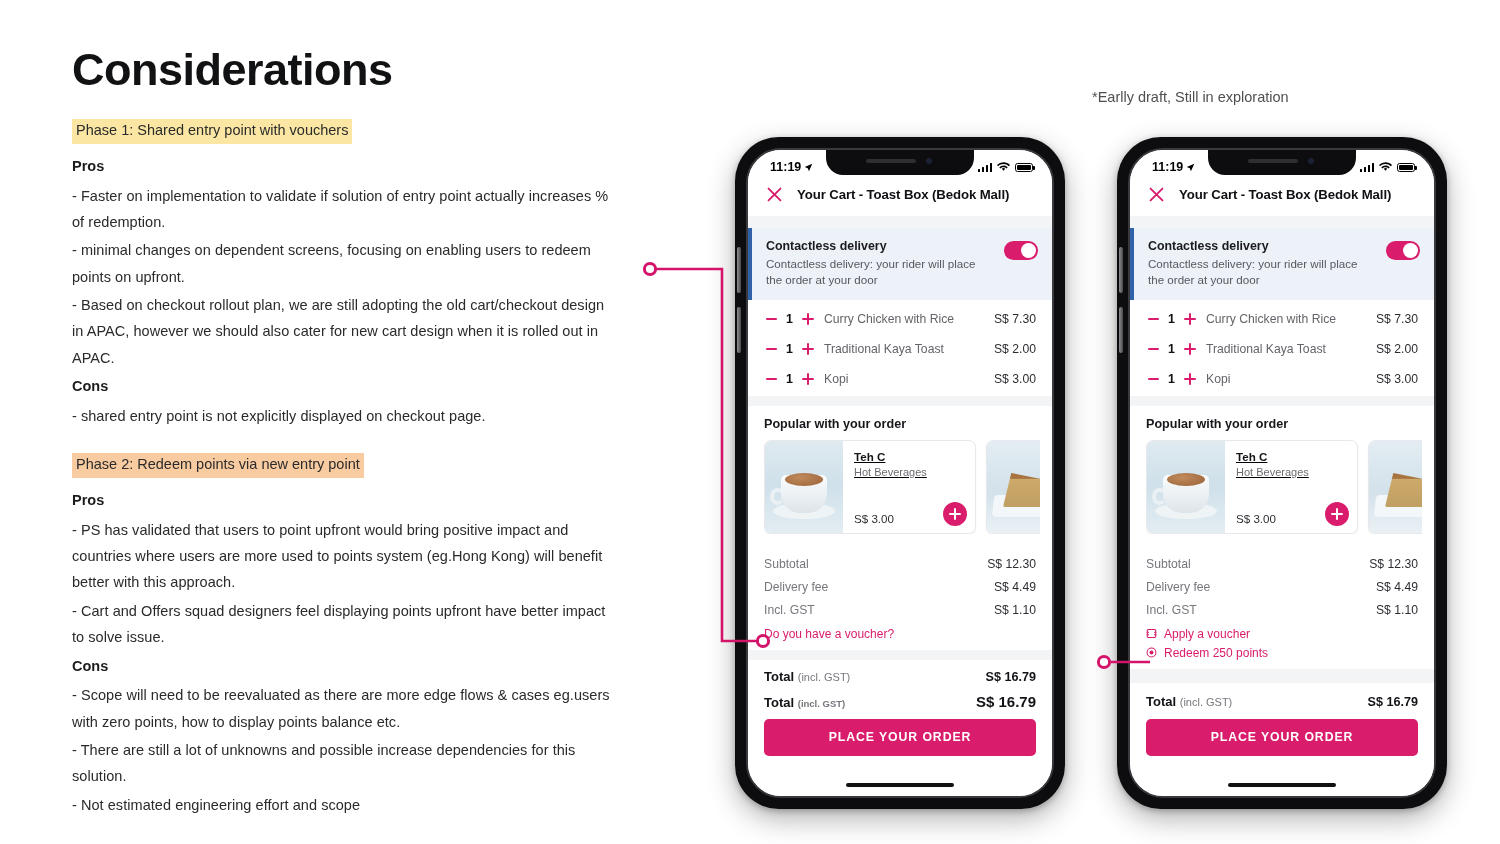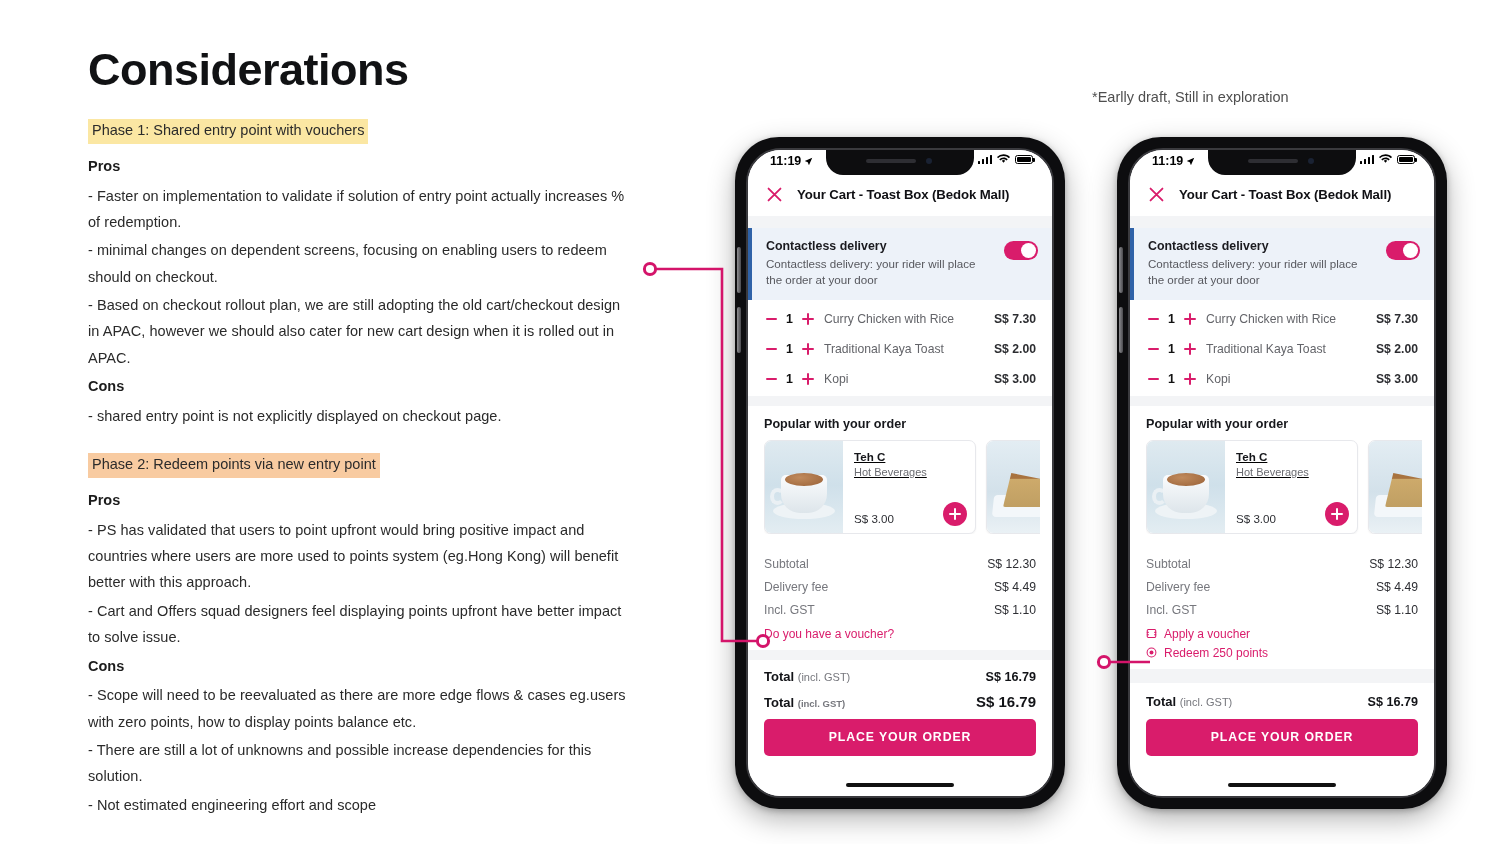--- a/index.html
+++ b/index.html
@@ -6,21 +6,21 @@
   * { box-sizing: border-box; margin: 0; padding: 0; }
   html, body {
     width: 1500px; height: 844px;
     background: #ffffff;
     font-family: "Liberation Sans", sans-serif;
     overflow: hidden;
   }
   .page { position: relative; width: 1500px; height: 844px; background:#fff; }
 
   
-  .left-col { position:absolute; left:88px; top:46px; width:545px; }
+  .left-col { position:absolute; left:72px; top:46px; width:545px; }
   .page-title {
     font-size: 45px; font-weight: 700; color:#111214;
     letter-spacing:-0.5px; line-height:1.05; margin-bottom:26px;
   }
   .phase-label {
     display:inline-block; font-size:14.5px; color:#2b2b2b;
     padding:2px 4px 3px 4px; line-height:1.35; margin-bottom:7px;
   }
   .hl-yellow { background:#FBE7A3; }
   .hl-orange { background:#F8CBA1; }
@@ -76,21 +76,21 @@
     position:absolute; left:40px; top:9px; width:50px; height:4px;
     background:#2e2e33; border-radius:2px;
   }
   .notch .cam {
     position:absolute; left:100px; top:8px; width:6px; height:6px;
     background:#1a2233; border-radius:50%;
   }
 
   
   .status-bar {
-    position:relative; height:30px; display:flex; align-items:flex-start;
+    position:relative; height:30px; display:flex; align-items:center;
     justify-content:space-between; padding:4px 19px 0 22px; z-index:12;
   }
   .status-time { font-size:12.5px; font-weight:700; color:#000; display:flex; align-items:center; gap:3px;}
   .loc-arrow { display:inline-block; width:9px; height:9px; }
   .status-right { display:flex; align-items:center; gap:5px; }
   .sig { display:flex; align-items:flex-end; gap:1.5px; height:9px; }
   .sig i { display:block; width:2.5px; background:#000; border-radius:0.5px; }
   .sig i:nth-child(1){height:3px;} .sig i:nth-child(2){height:5px;}
   .sig i:nth-child(3){height:7px;} .sig i:nth-child(4){height:9px;}
   .batt { width:18px; height:9px; border:1.3px solid #000; border-radius:2.6px; padding:1px; position:relative;}
@@ -133,21 +133,21 @@
   .qty { display:flex; align-items:center; gap:9px; width:58px; flex:0 0 auto; }
   .minus { width:11px; height:2px; background:#D91C6B; border-radius:1px; display:block; }
   .qty-num { font-size:12.4px; font-weight:700; color:#111; }
   .plus { width:12px; height:12px; position:relative; display:block; }
   .plus::before, .plus::after {
     content:""; position:absolute; background:#D91C6B; border-radius:1px;
   }
   .plus::before { left:0; top:5px; width:12px; height:2px; }
   .plus::after { left:5px; top:0; width:2px; height:12px; }
   .item-name { flex:1 1 auto; font-size:12.2px; color:#636469; }
-  .item-price { font-size:12.2px; color:#2c2d31; font-weight:700; white-space:nowrap;}
+  .item-price { font-size:12.2px; color:#2c2d31; font-weight:400; white-space:nowrap;}
 
   .sec-gap { height:10px; background:#f3f4f6; }
 
   
   .popular { background:#fff; padding:11px 12px 11px 16px; }
   .popular-title { font-size:12.6px; font-weight:700; color:#17181c; margin-bottom:9px; }
   .cards { display:flex; gap:10px; overflow:hidden;text-decoration:underline; }
   .pcard {
     flex:0 0 auto; width:212px; height:94px; background:#fff;
     border:1px solid #e7e8ec; border-radius:7px; display:flex; overflow:hidden;
@@ -237,21 +237,21 @@
 
 <div class="page">
 
   <div class="left-col">
     <div class="page-title">Considerations</div>
 
     <div>
       <div><span class="phase-label hl-yellow">Phase 1: Shared entry point with vouchers</span></div>
       <div class="sub-head">Pros</div>
       <div class="body-line blk">- Faster on implementation to validate if solution of entry point actually increases % of redemption.</div>
-      <div class="body-line blk">- minimal changes on dependent screens, focusing on enabling users to redeem should on checkout.</div>
+      <div class="body-line blk">- minimal changes on dependent screens, focusing on enabling users to redeem points on upfront.</div>
       <div class="body-line blk">- Based on checkout rollout plan, we are still adopting the old cart/checkout design in APAC, however we should also cater for new cart design when it is rolled out in APAC.</div>
       <div class="sub-head">Cons</div>
       <div class="body-line blk">-  shared entry point is not explicitly displayed on checkout page.</div>
     </div>
 
     <div class="gap-lg"></div>
 
     <div>
       <div><span class="phase-label hl-orange">Phase 2: Redeem points via new entry point</span></div>
       <div class="sub-head">Pros</div>

